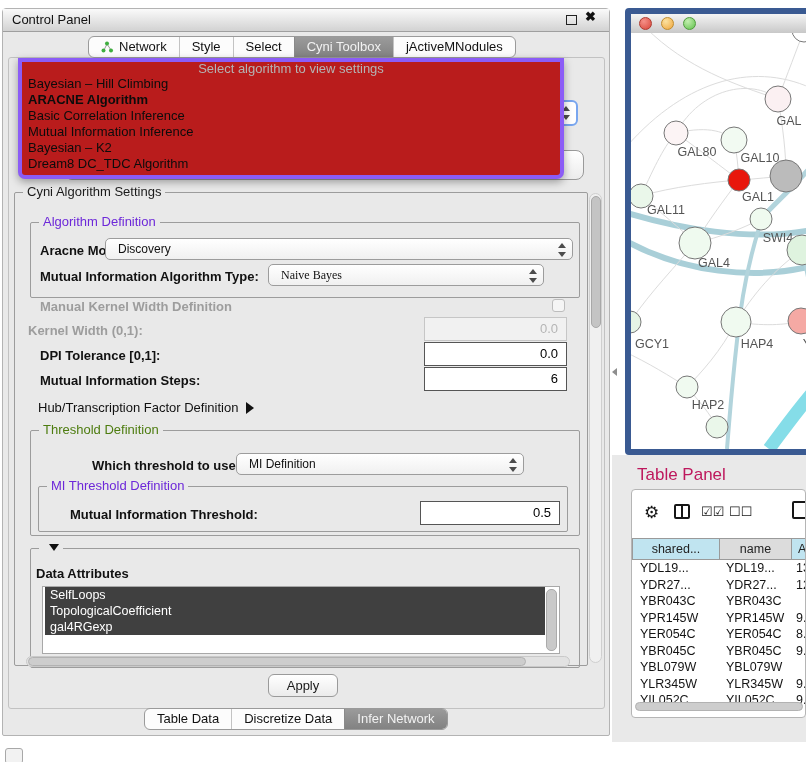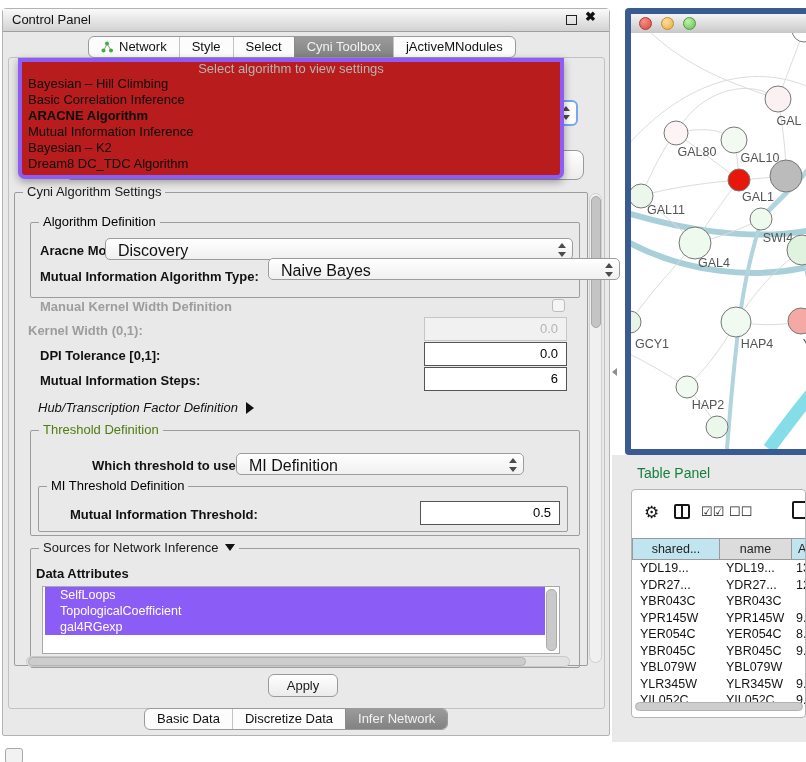--- a/index.html
+++ b/index.html
@@ -32,46 +32,46 @@
   .popup-item.sel{font-weight:bold;}
   
   #net-combo{left:64px;top:150px;width:520px;height:30px;border:1.5px solid #9a9a9a;border-radius:8px;
       background:linear-gradient(#ffffff,#ececec);z-index:5;box-sizing:border-box;}
   #net-combo span{display:block;margin:7px 0 0 14px;color:#b5b5b5;font-size:13px;}
   #focus-combo{left:523px;top:100px;width:55px;height:26px;border:2px solid #79a6ef;border-radius:6px;
       background:#fff;z-index:4;box-sizing:border-box;}
   
   .fieldset{border:1px solid #9c9c9c;border-radius:2px;}
   .legend{position:absolute;top:-9px;left:8px;background:#e9e9e9;padding:0 4px;font-size:13px;}
-  .legend.blue{color:#000000;}
+  .legend.blue{color:#6d28d9;}
   .legend.green{color:#4d7c0f;}
   .lbl{font-size:13px;color:#111;white-space:nowrap;}
   .b{font-weight:bold;}
   .dis{color:#9d9d9d;}
   .combo{background:linear-gradient(#ffffff,#f0f0f0);border:1px solid #9c9c9c;border-radius:5px;
          box-sizing:border-box;height:22px;}
-  .combo .val{position:absolute;left:12px;top:3px;font-size:16px;color:#111;}
+  .combo .val{position:absolute;left:12px;top:3px;font-size:12px;color:#111;}
   .spin{position:absolute;right:7px;top:4px;width:8px;height:14px;}
   .spin:before{content:"";position:absolute;left:1px;top:0;border-left:4px solid transparent;
       border-right:4px solid transparent;border-bottom:5px solid #4c4c4c;}
   .spin:after{content:"";position:absolute;left:1px;bottom:0;border-left:4px solid transparent;
       border-right:4px solid transparent;border-top:5px solid #4c4c4c;}
   .input{box-sizing:border-box;height:24px;background:#fff;border:1px solid #555;
          text-align:right;padding:3px 8px 0 0;font-size:13px;color:#000;}
   .input.dis{background:#f1f1f1;border:1px solid #c6c6c6;color:#b5b5b5;}
   .checkbox{width:13px;height:13px;border:1px solid #bdbdbd;border-radius:3px;background:#f5f5f5;box-sizing:border-box;}
   .tri-right{display:inline-block;width:0;height:0;border-top:6px solid transparent;
       border-bottom:6px solid transparent;border-left:8px solid #111;margin-left:8px;vertical-align:-2px;}
   .tri-down{display:inline-block;width:0;height:0;border-left:5px solid transparent;
       border-right:5px solid transparent;border-top:7px solid #111;margin-left:6px;vertical-align:1px;}
   
   #attr-list{left:42px;top:586px;width:518px;height:68px;background:#fff;border:1px solid #a8a8a8;
       box-sizing:border-box;overflow:hidden;}
-  .attr-item{height:16px;line-height:16px;margin:0 14px 0 2px;padding-left:15px;font-size:12.5px;
-      background:#8b5cf6;color:#fff;}
+  .attr-item{height:16px;line-height:16px;margin:0 14px 0 2px;padding-left:5px;font-size:12.5px;
+      background:#404040;color:#fff;}
   #attr-vscroll{left:546px;top:589px;width:9px;height:60px;background:#c9c9c9;border:1px solid #ababab;border-radius:5px;}
   #attr-hscroll{left:26px;top:656px;width:544px;height:11px;background:#e2e2e2;border:1px solid #c9c9c9;border-radius:6px;box-sizing:border-box;}
   #attr-hthumb{left:28px;top:657px;width:498px;height:9px;background:#cdcdcd;border:1px solid #b2b2b2;border-radius:5px;box-sizing:border-box;}
   
   #cp-vscroll{left:589px;top:193px;width:13px;height:470px;background:#f0f0f0;border:1px solid #cfcfcf;border-radius:7px;box-sizing:border-box;}
   #cp-vthumb{left:590.5px;top:196px;width:10px;height:132px;background:#c4c4c4;border:1px solid #a8a8a8;border-radius:6px;box-sizing:border-box;}
   
   #apply-btn{left:268px;top:674px;width:70px;height:23px;background:linear-gradient(#ffffff,#ebebeb);
       border:1px solid #9a9a9a;border-radius:6px;text-align:center;line-height:21px;font-size:13px;box-sizing:border-box;}
   #splitter-arrow{left:612px;top:368px;width:0;height:0;border-top:4px solid transparent;
@@ -88,21 +88,21 @@
   #net-canvas{left:631px;top:33px;width:175px;height:416px;background:#fff;overflow:hidden;}
   #net-svg .e{fill:none;stroke:#dcdcdc;stroke-width:1;}
   #net-svg .t4{fill:none;stroke:#b2d4dc;stroke-width:4;}
   #net-svg .t5{fill:none;stroke:#b2d4dc;stroke-width:5;}
   #net-svg .t6{fill:none;stroke:#a9cfd8;stroke-width:6;}
   #net-svg .cy{fill:none;stroke:#85dde8;stroke-width:13;}
   #net-svg circle{stroke:#777;stroke-width:1;}
   #net-svg text{font-family:"Liberation Sans",sans-serif;font-size:12.5px;fill:#555;text-anchor:middle;}
   
   #tp-bg{left:612px;top:455px;width:194px;height:287px;background:#e9e9e9;}
-  #tp-title{left:637px;top:465px;font-size:14px;color:#15803d;}
+  #tp-title{left:637px;top:465px;font-size:17px;color:#be185d;}
   #tp-card{left:631px;top:489px;width:175px;height:229px;background:#fff;border:1px solid #b5b5b5;
       border-radius:4px;box-sizing:border-box;overflow:hidden;}
   .tp-local{position:absolute;}
   #tp-gear{left:12px;top:12px;font-size:17px;color:#161616;}
   #tp-colicon{left:42px;top:14px;width:16px;height:15px;border:2px solid #161616;border-radius:2px;box-sizing:border-box;}
   #tp-colicon:before{content:"";position:absolute;left:5px;top:0;width:2px;height:11px;background:#161616;}
   #tp-checks{left:69px;top:14px;font-size:13px;letter-spacing:0;color:#161616;}
   #tp-unchecks{left:97px;top:14px;font-size:13px;color:#161616;}
   #tp-docicon{left:160px;top:11px;width:18px;height:18px;border:2px solid #161616;border-radius:2px;box-sizing:border-box;background:#fff;}
   #tp-header{left:0;top:48px;width:200px;height:22px;display:flex;}
@@ -158,22 +158,22 @@
     <span class="spin"></span>
   </div>
 <div class="abs" id="net-combo">
   <span>gal-filtered sif default node</span>
 </div>
 
 <div class="abs" id="algo-popup">
   <div id="popup-placeholder">Select algorithm to view settings</div>
   <div>
       <div class="popup-item">Bayesian – Hill Climbing</div>
+      <div class="popup-item sel">ARACNE Algorithm</div>
       <div class="popup-item">Basic Correlation Inference</div>
-      <div class="popup-item sel">ARACNE Algorithm</div>
       <div class="popup-item">Mutual Information Inference</div>
       <div class="popup-item">Bayesian – K2</div>
       <div class="popup-item">Dream8 DC_TDC Algorithm</div>
     </div>
 </div>
 
 <div class="abs fieldset" style="left:14px;top:192px;width:572px;height:472px;">
   <span class="legend">Cyni Algorithm Settings</span>
 </div>
 <div class="abs" id="cp-vscroll"></div>
@@ -181,70 +181,70 @@
 
 <div class="abs fieldset" style="left:30px;top:222px;width:548px;height:74px;">
   <span class="legend blue">Algorithm Definition</span>
 </div>
 <div class="abs lbl b" style="left:40px;top:243px;">Aracne Mode:</div>
 <div class="abs combo" style="left:105px;top:238px;width:468px;">
   <span class="val">Discovery</span>
   <span class="spin"></span>
 </div>
 <div class="abs lbl b" style="left:40px;top:269px;">Mutual Information Algorithm Type:</div>
-<div class="abs combo" style="left:268px;top:258px;width:352px;">
+<div class="abs combo" style="left:268px;top:264px;width:276px;font-family:Liberation Serif, serif;">
   <span class="val">Naive Bayes</span>
   <span class="spin"></span>
 </div>
 
 <div class="abs lbl b dis" style="left:40px;top:299px;">Manual Kernel Width Definition</div>
 <div class="abs checkbox" style="left:552px;top:299px;"></div>
 <div class="abs lbl b dis" style="left:28px;top:323px;">Kernel Width (0,1):</div>
 <div class="abs input dis" style="left:424px;top:317px;width:143px;">0.0</div>
 <div class="abs lbl b" style="left:40px;top:348px;">DPI Tolerance [0,1]:</div>
 <div class="abs input" style="left:424px;top:342px;width:143px;">0.0</div>
 <div class="abs lbl b" style="left:40px;top:373px;">Mutual Information Steps:</div>
 <div class="abs input" style="left:424px;top:367px;width:143px;">6</div>
 
-<div class="abs lbl" style="left:38px;top:400px;font-style:italic;">
+<div class="abs lbl" style="left:38px;top:400px;">
   <span>Hub/Transcription Factor Definition</span><span class="tri-right"></span>
 </div>
 
 <div class="abs fieldset" style="left:30px;top:430px;width:548px;height:104px;">
   <span class="legend green">Threshold Definition</span>
 </div>
 <div class="abs lbl b" style="left:86px;top:458px;margin-left:6px;">Which threshold to use:</div>
 <div class="abs combo" style="left:236px;top:453px;width:288px;">
   <span class="val">MI Definition</span>
   <span class="spin"></span>
 </div>
 <div class="abs fieldset" style="left:38px;top:486px;width:528px;height:44px;">
   <span class="legend blue">MI Threshold Definition</span>
 </div>
 <div class="abs lbl b" style="left:46px;top:507px;margin-left:24px;">Mutual Information Threshold:</div>
 <div class="abs input" style="left:420px;top:501px;width:140px;">0.5</div>
 
 <div class="abs fieldset" style="left:30px;top:548px;width:548px;height:118px;">
-  <span class="legend"><span>Sources for Network Inference</span><span class="tri-down"></span></span>
+  <span class="legend"><span class="tri-down"></span></span>
 </div>
 <div class="abs lbl b" style="left:36px;top:566px;">Data Attributes</div>
 <div class="abs" id="attr-list">
     <div class="attr-item">SelfLoops</div>
     <div class="attr-item">TopologicalCoefficient</div>
     <div class="attr-item">gal4RGexp</div>
   </div>
 <div class="abs" id="attr-vscroll"></div>
 <div class="abs" id="attr-hscroll"></div>
 <div class="abs" id="attr-hthumb"></div>
 
 <div class="abs" id="apply-btn">Apply</div>
 
 <div class="abs tabstrip" id="bottom-tabs">
   <div class="tab">
-      <span>Basic Data</span>
+      <span>Table Data</span>
     </div>
   <div class="tab">
       <span>Discretize Data</span>
     </div>
   <div class="tab sel">
       <span>Infer Network</span>
     </div>
 </div>
 
 <div class="abs" id="splitter-arrow"></div>

